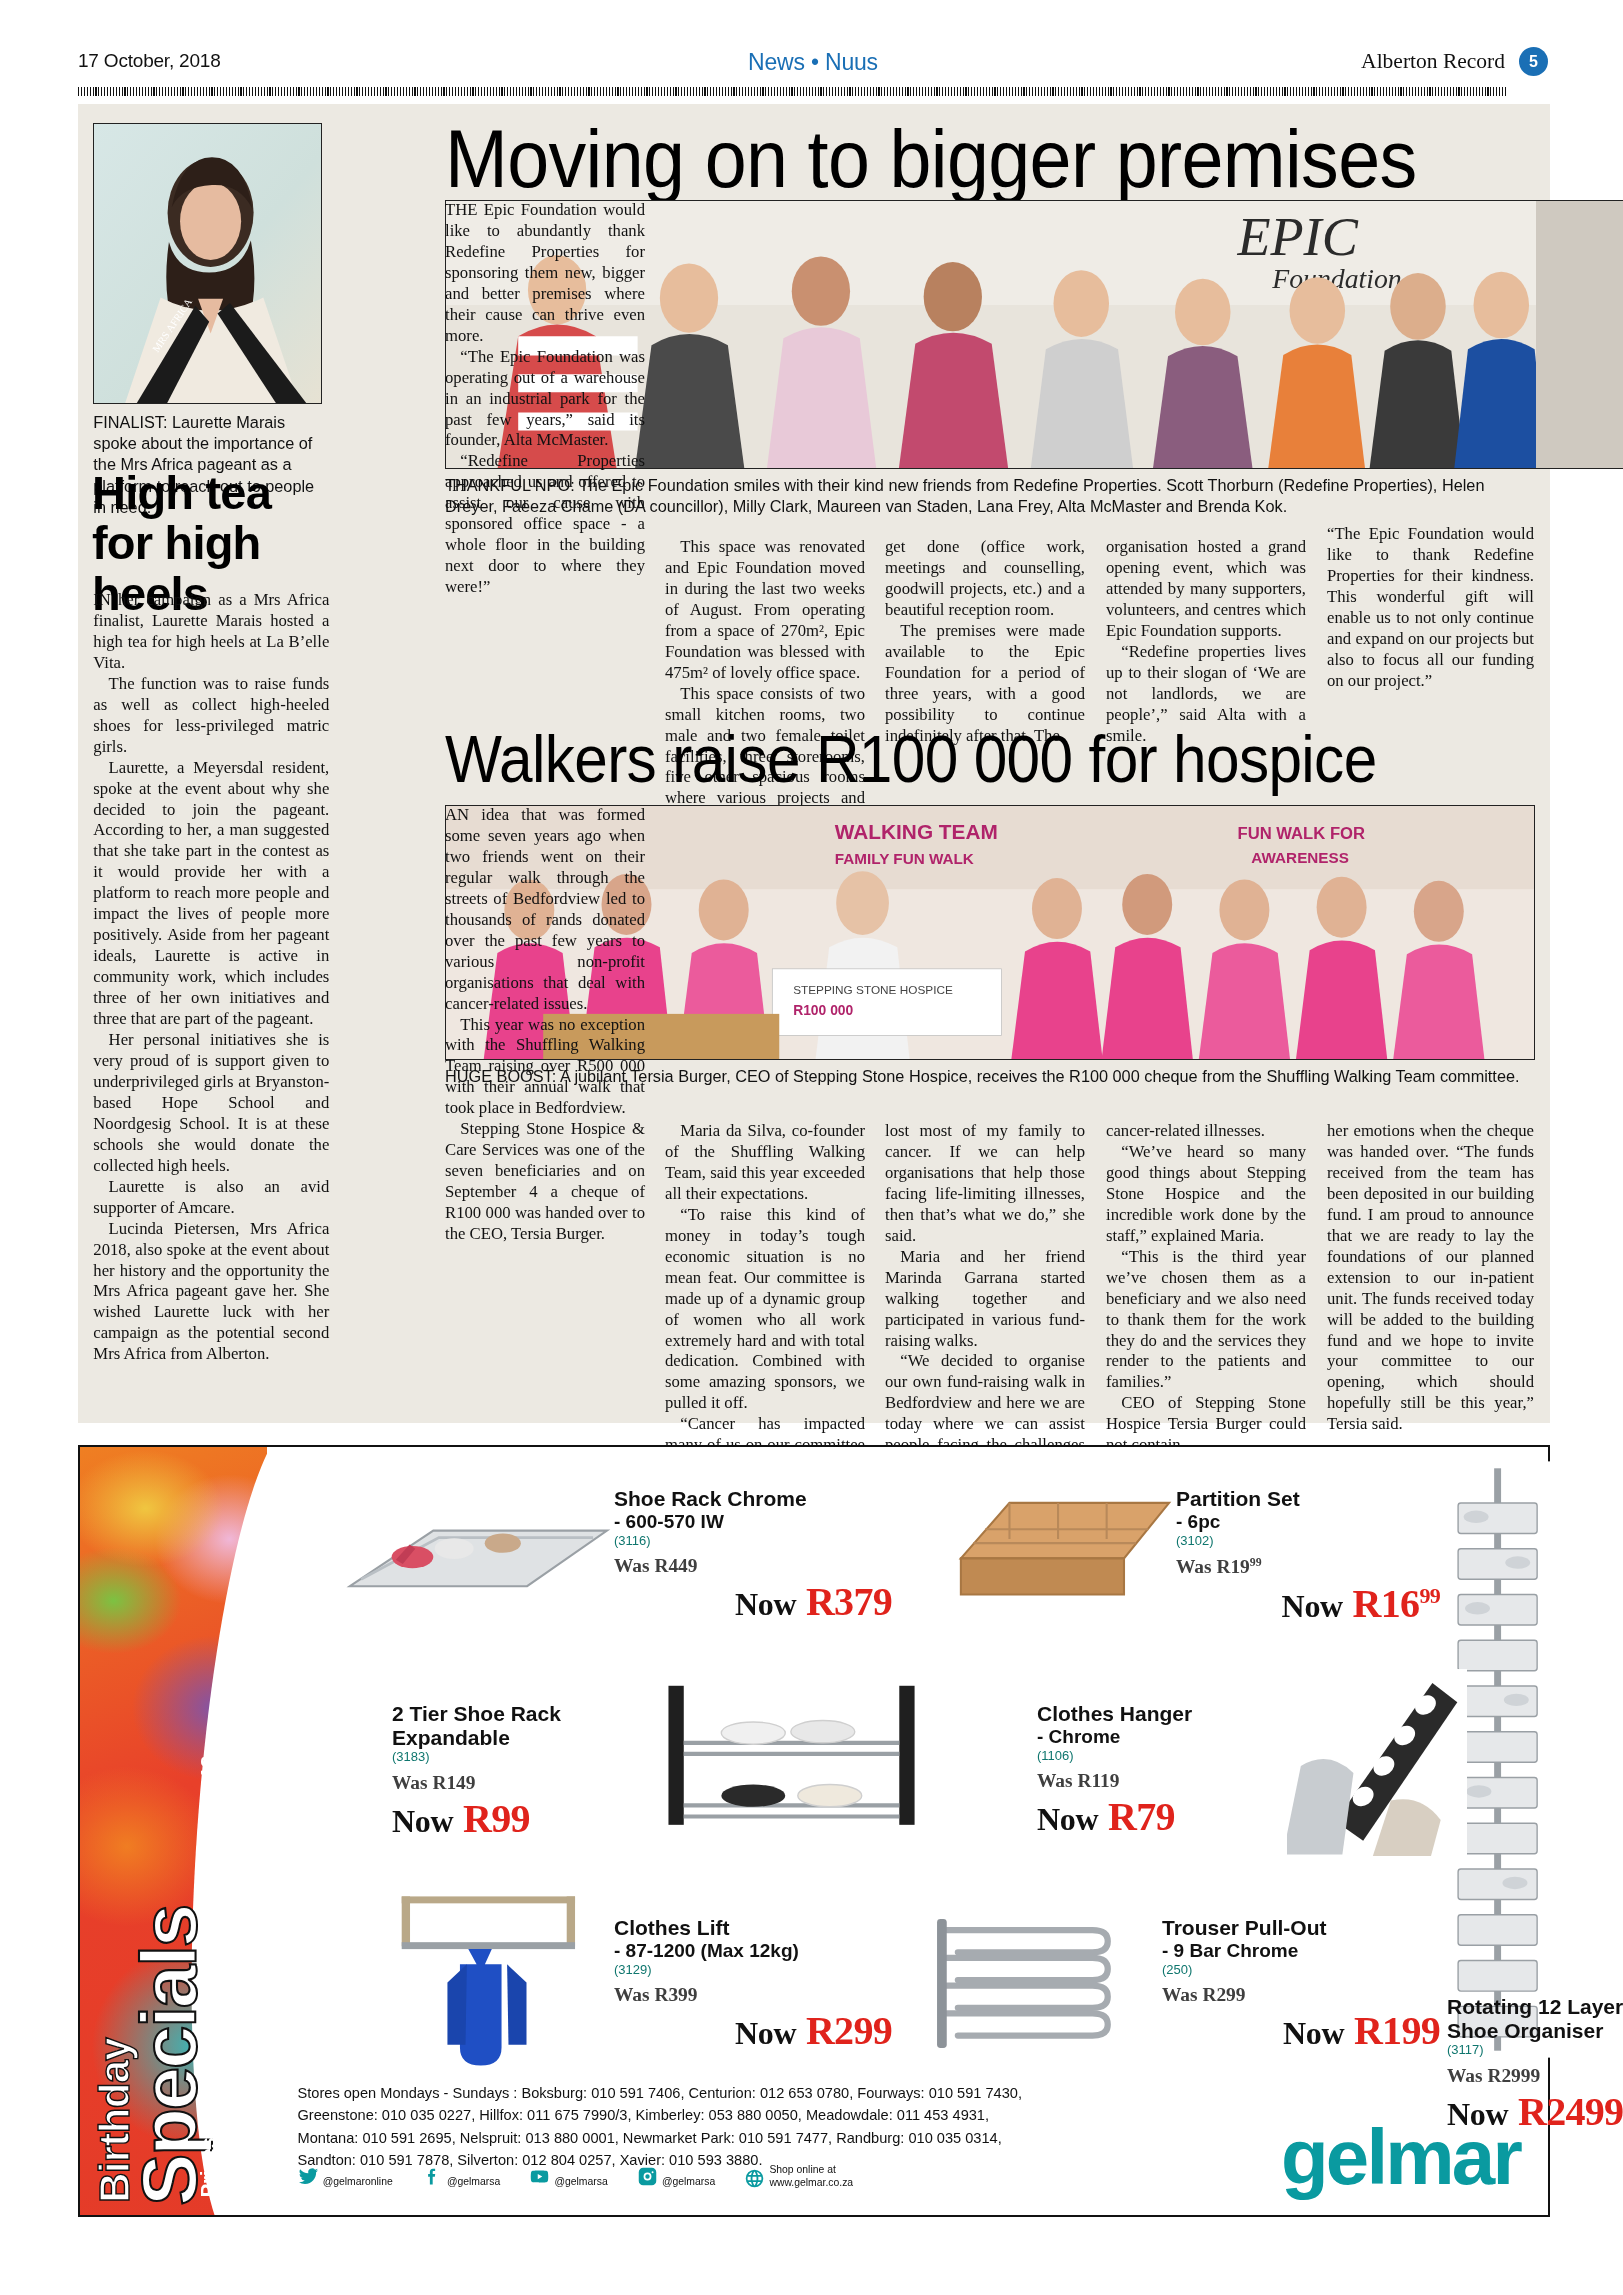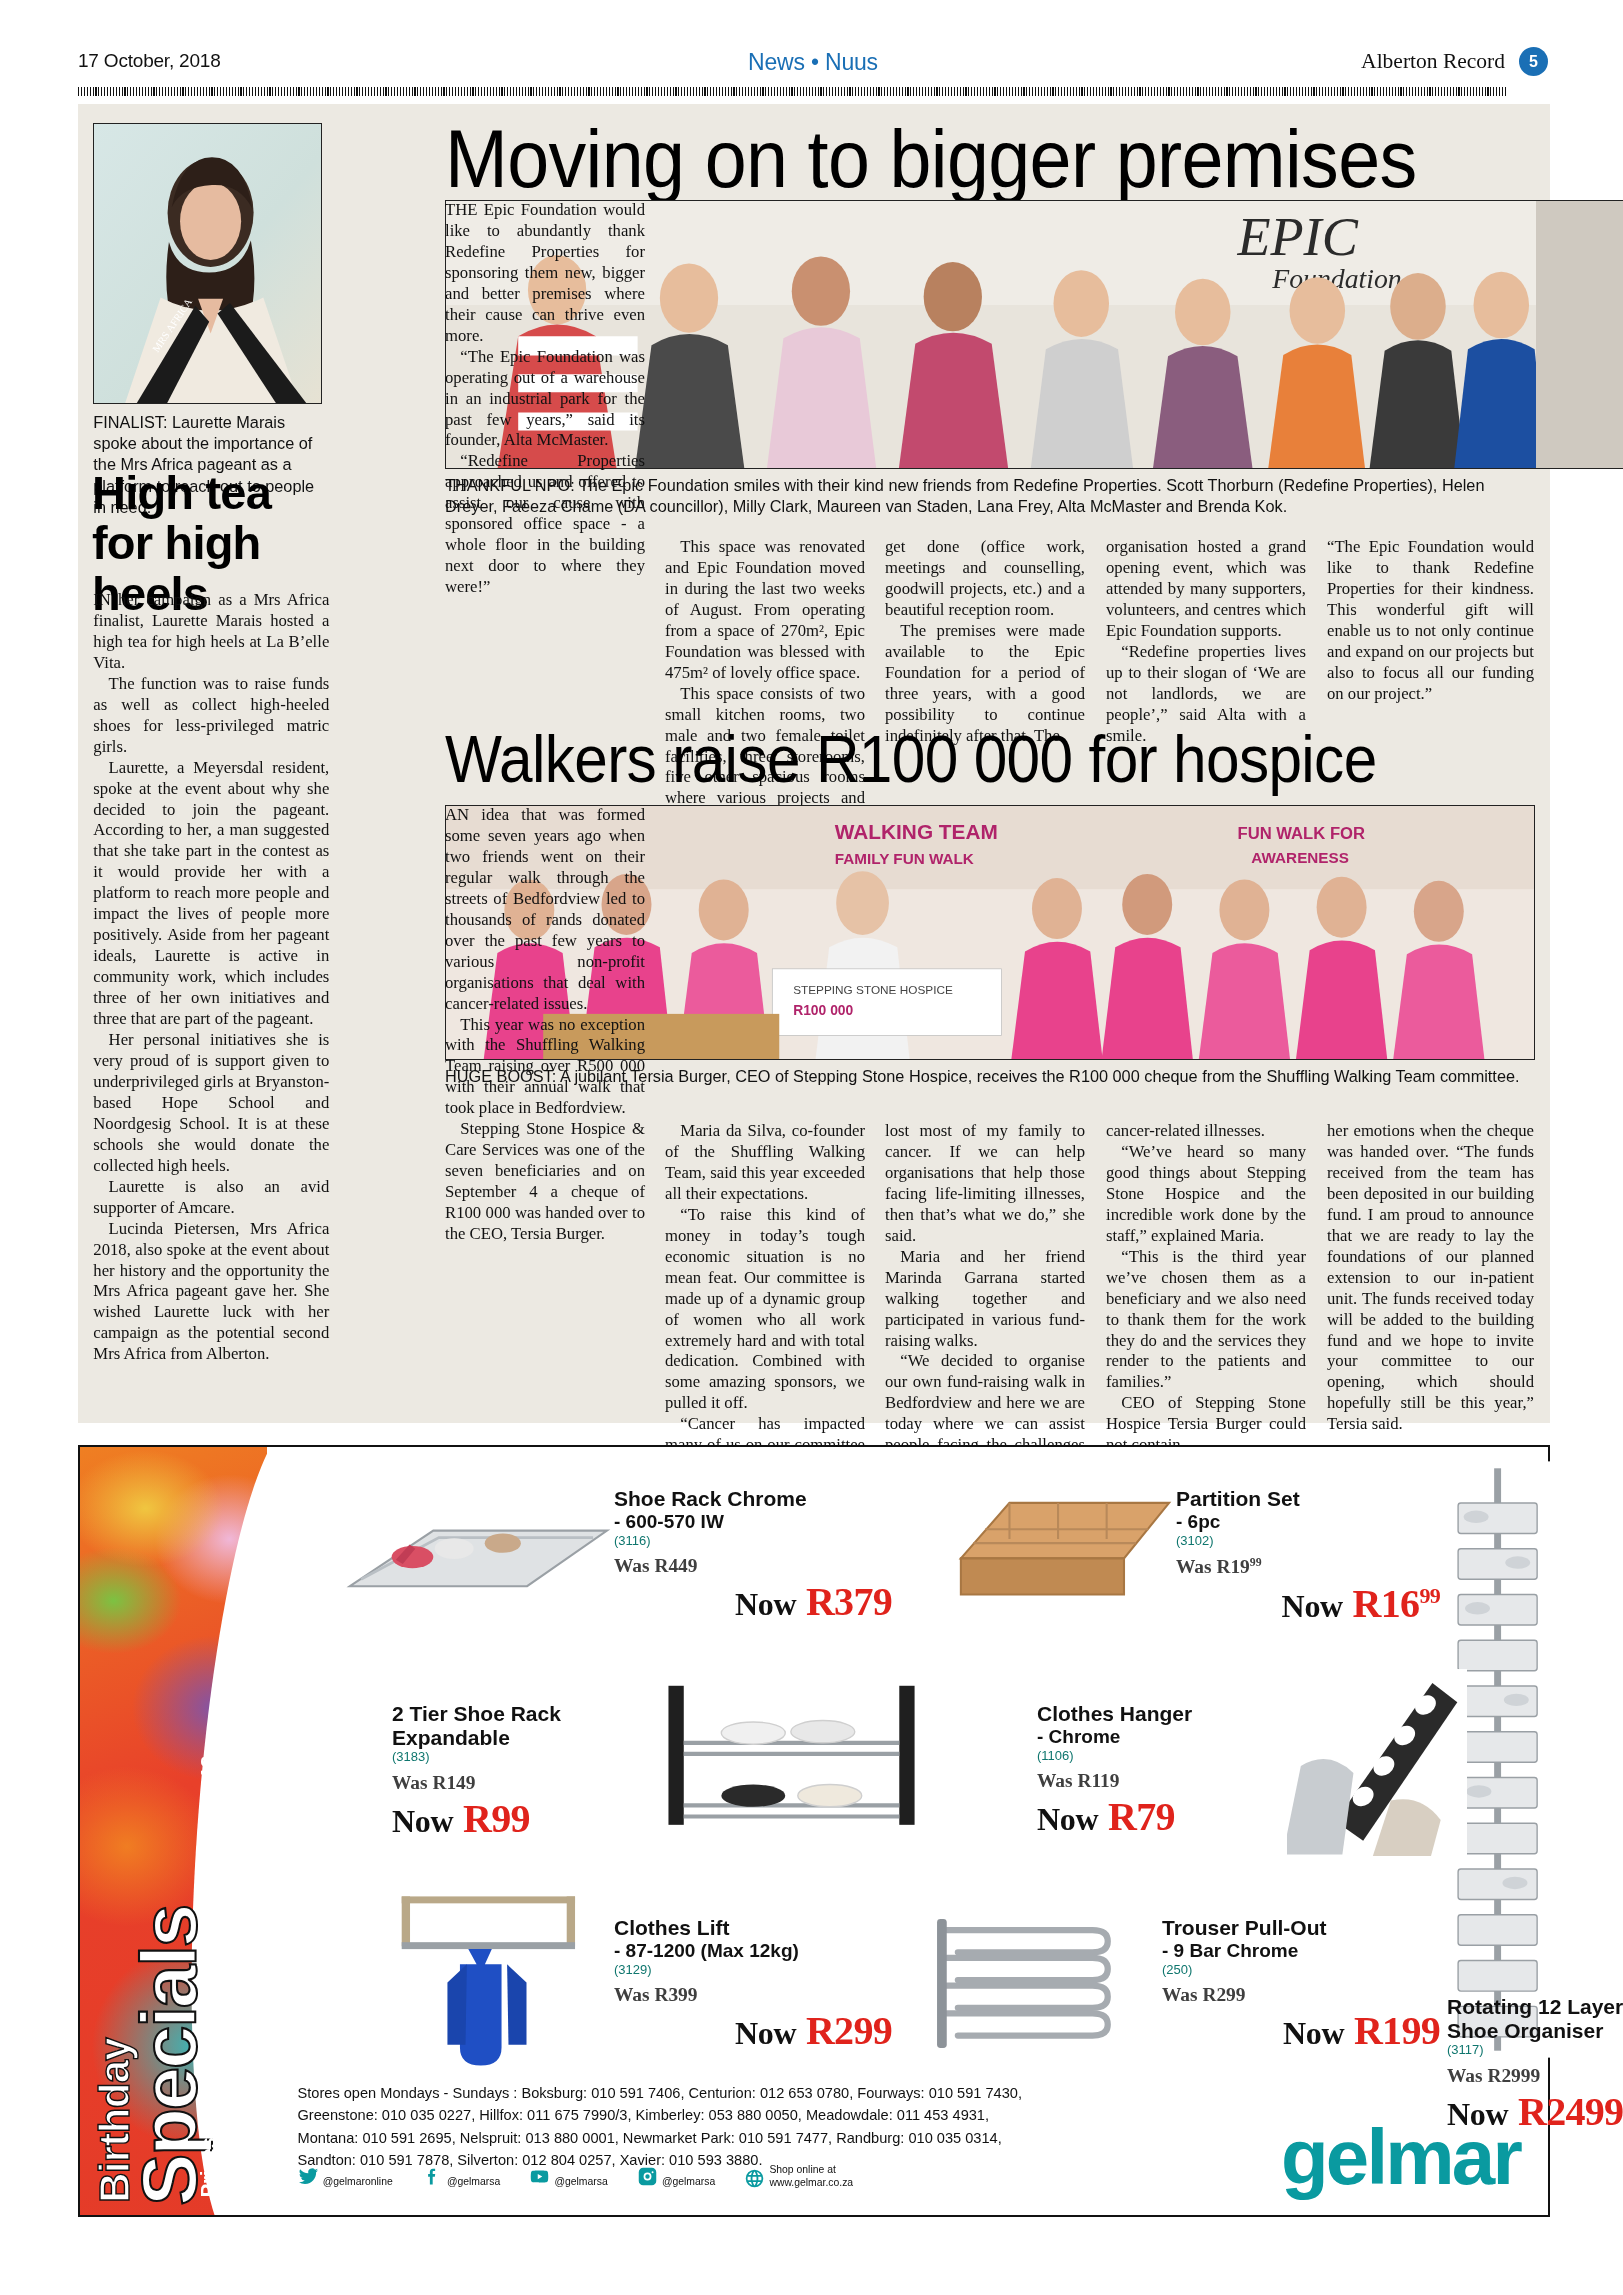--- a/index.html
+++ b/index.html
@@ -90,21 +90,21 @@
     text-align: justify;
   }
   .col p { text-indent: 15.3px; }
   .col p.first { text-indent: 0; }
 
   
   .ec1 { left: 367px; top: 96px; width: 200px; }
   .ec2 { left: 587px; top: 433px; width: 200px; }
   .ec3 { left: 807px; top: 433px; width: 200px; }
   .ec4 { left: 1028px; top: 433px; width: 200px; }
-  .ec5 { left: 1249px; top: 433px; width: 207px; }
+  .ec5 { left: 1249px; top: 420px; width: 207px; }
 
   
   .lc1 { left: 15.3px; top: 486px; width: 236px; }
 
   
   .wc1 { left: 367px; top: 701px; width: 200px; }
   .wc2 { left: 587px; top: 1017px; width: 200px; }
   .wc3 { left: 807px; top: 1017px; width: 200px; }
   .wc4 { left: 1028px; top: 1017px; width: 200px; }
   .wc5 { left: 1249px; top: 1017px; width: 207px; }

